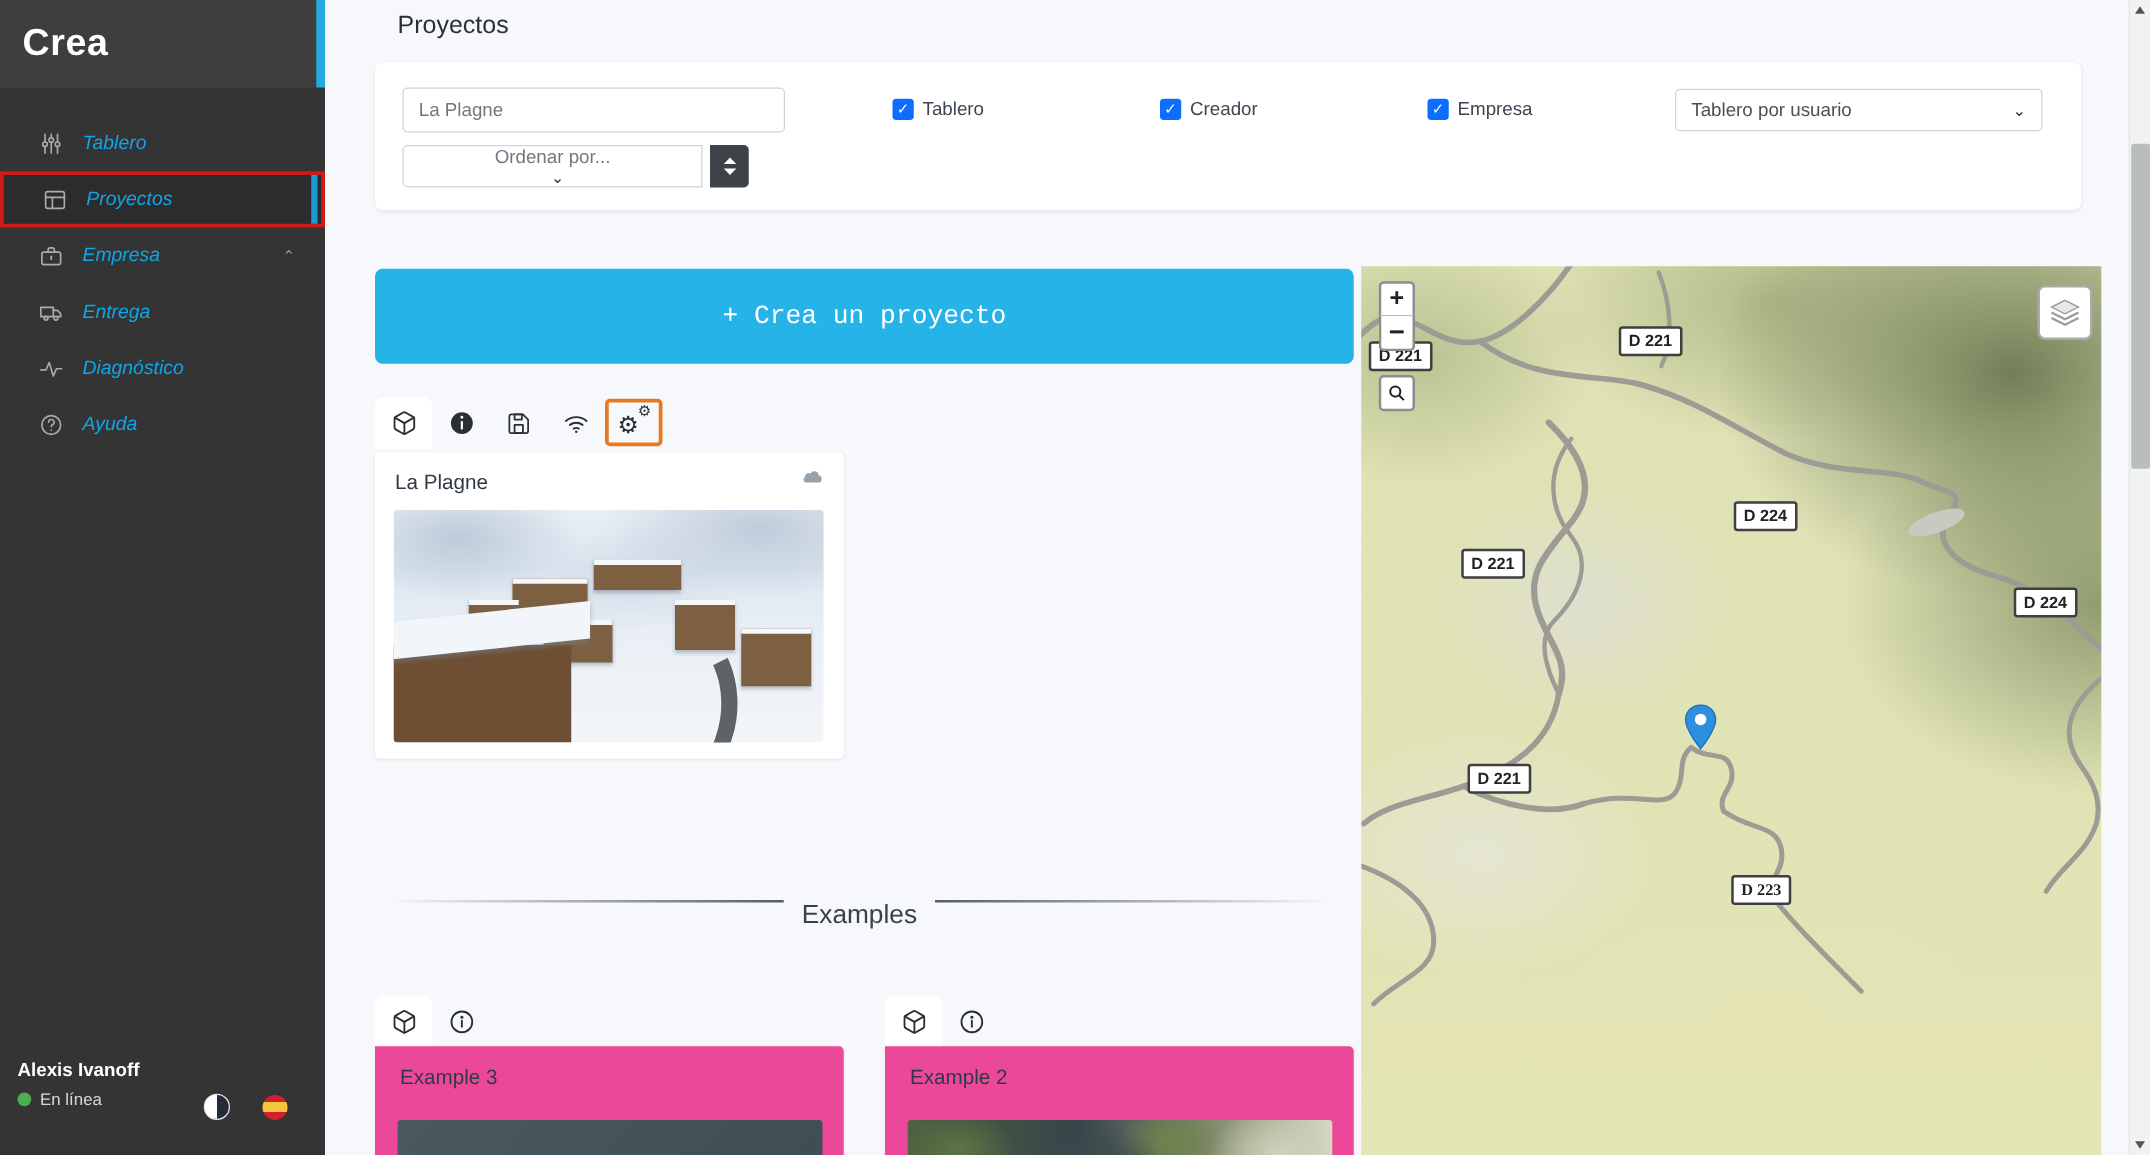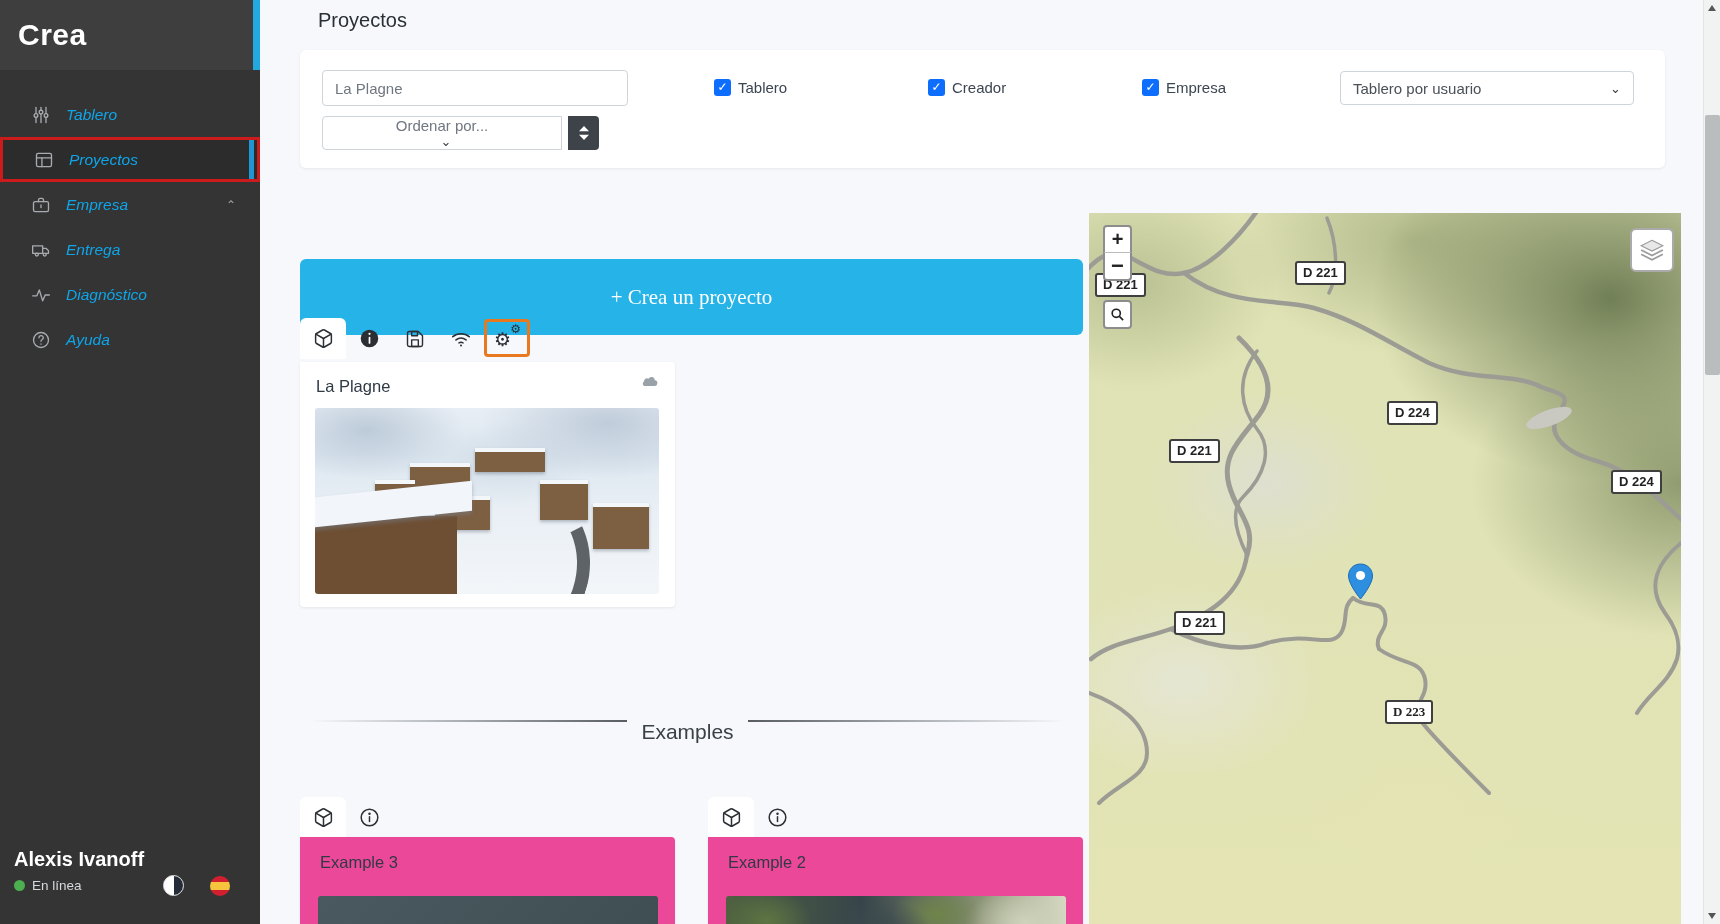--- a/index.html
+++ b/index.html
@@ -12,21 +12,21 @@
   .sb-header .accent { position:absolute; right:0; top:0; width:7px; height:70px; background:#24a8e0; }
   .sb-title { color:#ffffff; font-size:30px; font-weight:bold; letter-spacing:.5px; }
   .nav { padding-top:22px; }
   .nav-item { position:relative; height:45px; display:flex; align-items:center; padding-left:30px; cursor:pointer; }
   .nav-item .ni-icon { width:22px; height:22px; margin-right:14px; display:flex; align-items:center; justify-content:center; }
   .nav-item .ni-label { color:#0ea5e9; font-size:15.5px;font-style:italic; }
   .nav-item.active { background:#2c2c2c; border:3px solid #cc1b1b; }
   .nav-item.active .acc { position:absolute; right:3px; top:0; bottom:0; width:5px; background:#2196d4; }
   .nav-item .chev { position:absolute; right:24px; color:#9aa0a5; font-size:12px; }
   .sb-user { position:absolute; left:0; bottom:0; width:260px; height:92px; padding:16px 14px; }
-  .sb-user .uname { color:#ffffff; font-size:20px; font-weight:bold; }
+  .sb-user .uname { color:#ffffff; font-size:15px; font-weight:bold; }
   .sb-user .ustatus { display:flex; align-items:center; margin-top:7px; }
   .sb-user .dot { width:11px; height:11px; border-radius:50%; background:#4caf50; margin-right:7px; }
   .sb-user .ustatus span { color:#d6d9db; font-size:13.5px; }
   .theme-toggle { position:absolute; right:76px; bottom:28px; width:21px; height:21px; border-radius:50%; background:linear-gradient(90deg,#ffffff 50%,#232c38 50%); border:1.5px solid #e8e8e8; cursor:pointer; }
   .flag { position:absolute; right:30px; bottom:28px; width:20px; height:20px; border-radius:50%; overflow:hidden; cursor:pointer;
           background:linear-gradient(180deg,#d21f30 0 30%, #f7c53d 30% 70%, #d21f30 70% 100%); }
 
   
   .main { position:absolute; left:260px; top:0; right:17px; bottom:0; }
   .page-title { position:absolute; left:58px; top:9px; font-size:20px; font-weight:500; color:#2b3035; }
@@ -36,21 +36,21 @@
   .chk-group { position:absolute; top:29px; display:flex; align-items:center; cursor:pointer; }
   .chk { width:17px; height:17px; border-radius:3px; background:#0d6efd; color:#fff; font-size:12px; line-height:17px; text-align:center; margin-right:7px; }
   .chk-label { font-size:15px; color:#3c4652; }
   .select-box { position:absolute; height:34px; border:1px solid #ced4da; border-radius:4px; background:#fff; display:flex; align-items:center; padding:0 12px; font-size:15px; color:#6f7780; cursor:pointer; }
   .select-box .sel-text { flex:1; }
   .select-box .sel-chev { color:#343a40; font-size:13px; margin-left:8px; }
   .byuser { left:1040px; top:21px; width:294px; color:#495057; }
   .order { left:22px; top:66px; width:240px; border-radius:4px 0 0 4px;flex-direction:column; }
   .sort-btn { position:absolute; left:268px; top:66px; width:31px; height:34px; background:#3d4349; border-radius:0 4px 4px 0; display:flex; align-items:center; justify-content:center; cursor:pointer; }
 
-  .create-btn { position:absolute; left:40px; top:215px; width:783px; height:76px; background:#25b3e8; border:none; border-radius:6px; color:#ffffff; font-size:21px; font-family:Liberation Serif, serif; cursor:pointer;margin-top:44px; }
+  .create-btn { position:absolute; left:40px; top:215px; width:783px; height:76px; background:#25b3e8; border:none; border-radius:6px; color:#ffffff; font-size:21px; font-family:Liberation Mono, monospace; cursor:pointer; }
 
   .tabs { position:absolute; left:40px; top:318px; height:41px; display:flex; }
   .tab { width:46px; height:41px; display:flex; align-items:center; justify-content:center; cursor:pointer; }
   .tab.active { background:#ffffff; border-radius:6px 6px 0 0; }
   .tab.hl { border:3px solid #e8791f; border-radius:4px; height:38px; margin-top:1px; }
   .gear-wrap { position:relative; width:22px; height:22px; }
   .gear-main { position:absolute; left:-2px; top:1px; font-size:19px; color:#2b2f33; }
   .gear-small { position:absolute; right:-3px; top:-5px; font-size:12px; color:#2b2f33; }
 
   .proj-card { position:absolute; left:40px; top:362px; width:375px; height:245px; background:#ffffff; border-radius:0 4px 4px 4px; box-shadow:0 1px 3px rgba(0,0,0,.08); }

